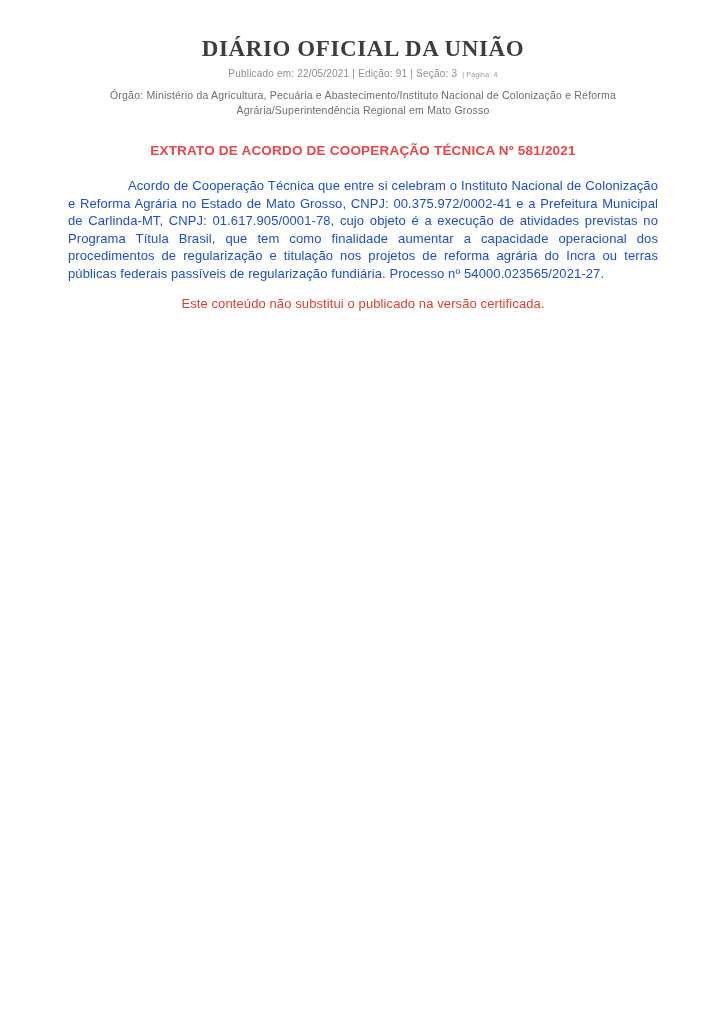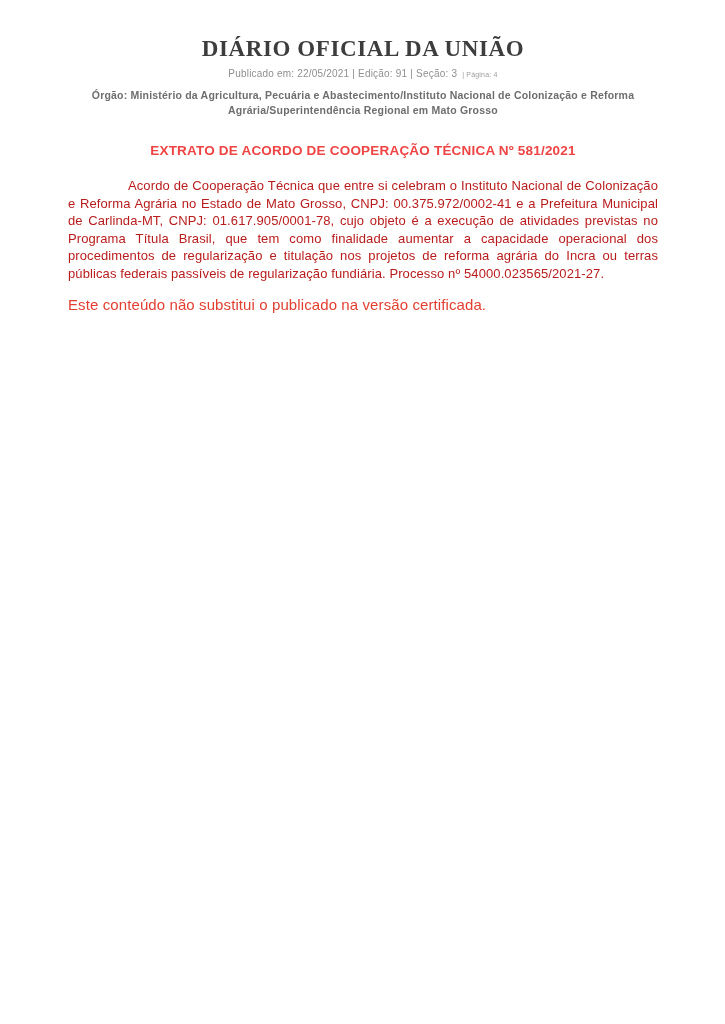--- a/index.html
+++ b/index.html
@@ -38,52 +38,52 @@
     letter-spacing: 0.2px;
   }
   .meta-page {
     font-size: 7px;
     color: #9b9b9b;
     margin-left: 2px;
   }
   .organ-line {
     margin-top: 9px;
     text-align: center;
-    font-weight: 700;
+    font-weight: 400;
     font-size: 10.5px;
     line-height: 15px;
     color: #6e6e6e;
     letter-spacing: 0.2px;
   }
 
   
   .article-heading {
     margin-top: 25px;
     text-align: center;
     font-weight: 700;
     font-size: 13.5px;
     color: #ef4444;
     letter-spacing: 0.2px;
   }
   .article-body {
     margin-top: 19px;
     font-size: 13px;
     line-height: 17.5px;
-    color: #b91c1c;
+    color: #1d4ed8;
     text-align: justify;
     text-indent: 60px;
     letter-spacing: 0.1px;
   }
 
   
   .disclaimer {
     margin-top: 14px;
-    font-size: 15px;
+    font-size: 13px;
     color: #e23f30;
-    text-align: left;
+    text-align: center;
     letter-spacing: 0.1px;
   }
 </style>
 </head>
 <body>
 
 <div class="page">
   <div class="content">
 
     <header>

